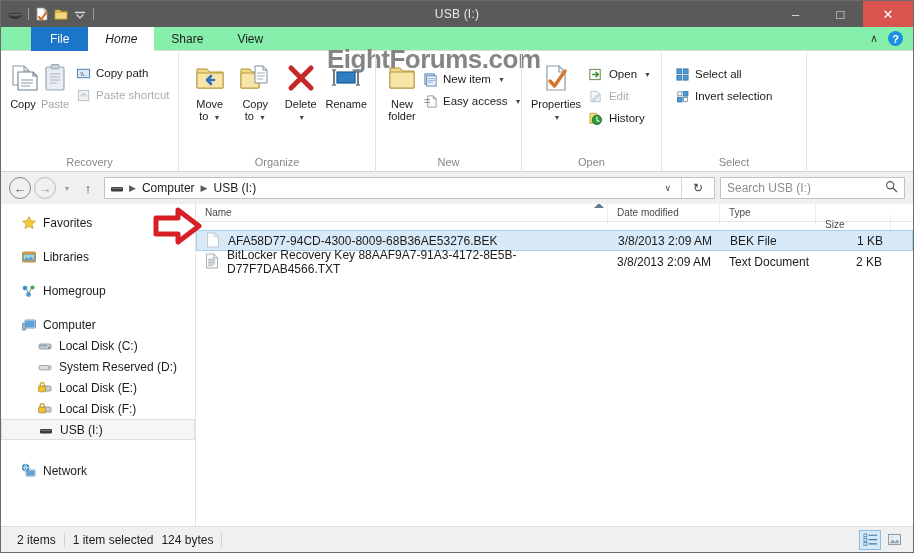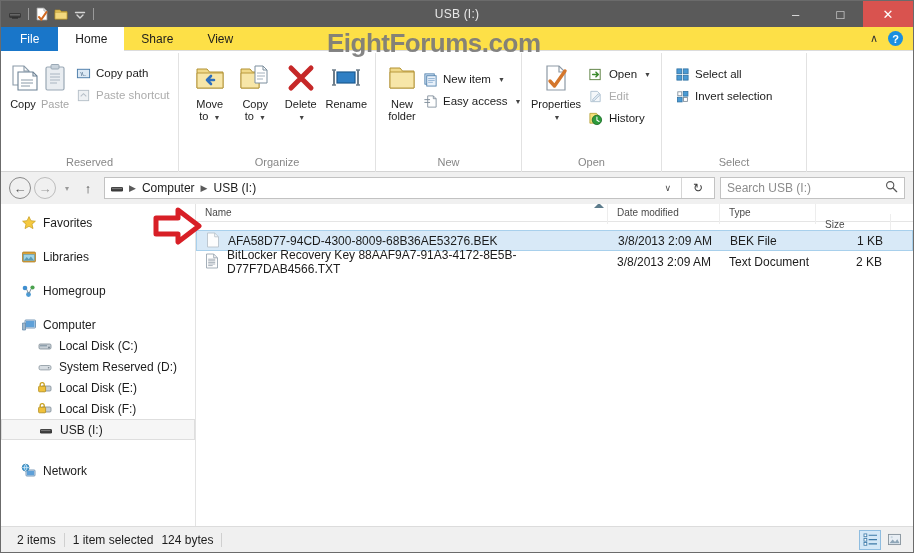--- a/index.html
+++ b/index.html
@@ -34,32 +34,33 @@
   .wincontrols { margin-left: auto; display: flex; height: 26px; }
   .wc {
     width: 45px; height: 26px; display: flex;
     align-items: center; justify-content: center;
     color: #e6e6e6; font-size: 13px;
   }
   .wc.close { background: #d9534f; width: 50px; color: #fff; }
 
   
   .tabstrip {
-    height: 24px; background: #fde047; display: flex;
+    height: 24px; background: #86efac; display: flex;
     align-items: stretch; position: relative; flex: 0 0 24px;
     border-bottom: 1px solid #dcdcdc;
+    padding-left: 30px;
   }
   .tab {
     padding: 0 17px; display: flex; align-items: center;
     font-size: 12px; color: #1c1c1c; height: 24px;
   }
   .tab.file { background: #1976c9; color: #fff; padding: 0 19px; }
-  .tab.active { background: #ffffff; }
+  .tab.active { background: #ffffff; font-style: italic; }
   .watermark {
-    position: absolute; left: 326px; top: 1px;
+    position: absolute; left: 326px; top: 17px;
     font-size: 26px; font-weight: bold;
     color: #7b7b7b; letter-spacing: -.5px;
     font-family: "Liberation Sans", sans-serif;
     opacity: .92;
   }
   .tabright {
     margin-left: auto; display: flex; align-items: center;
     gap: 10px; padding-right: 10px;
   }
   .caret-up { color: #333; font-size: 11px; }
@@ -289,21 +290,21 @@
             <span class="sico">
               <svg width="15" height="15" viewBox="0 0 16 16">
                   <rect x="2.5" y="2.5" width="11" height="11" fill="#eef1f4" stroke="#b6bfc8" stroke-width="1"></rect>
                   <path d="M5 9l3-3 3 3" stroke="#b6bfc8" stroke-width="1.1" fill="none"></path>
                 </svg>
             </span>
             <span>Paste shortcut</span>
           </div>
         </div>
       </div>
-      <div class="rgroup-label">Reserved</div>
+      <div class="rgroup-label">Recovery</div>
     </div>
 
     <div class="rgroup" style="width:197px">
       <div class="rgroup-body" style="padding-left:8px">
         <div class="big-btn">
           <span class="bico">
             <svg width="32" height="32" viewBox="0 0 32 32">
                 <path d="M3 7h10l2.5 3H29v16H3z" fill="#f0d98a" stroke="#b29233" stroke-width="1"></path>
                 <path d="M3 11h26v15H3z" fill="#f7e6a8" stroke="#b29233" stroke-width=".9"></path>
                 <path d="M20 18h-7m0 0l4-4m-4 4l4 4" stroke="#2f6fbd" stroke-width="2.6" fill="none" stroke-linecap="round" stroke-linejoin="round"></path>

